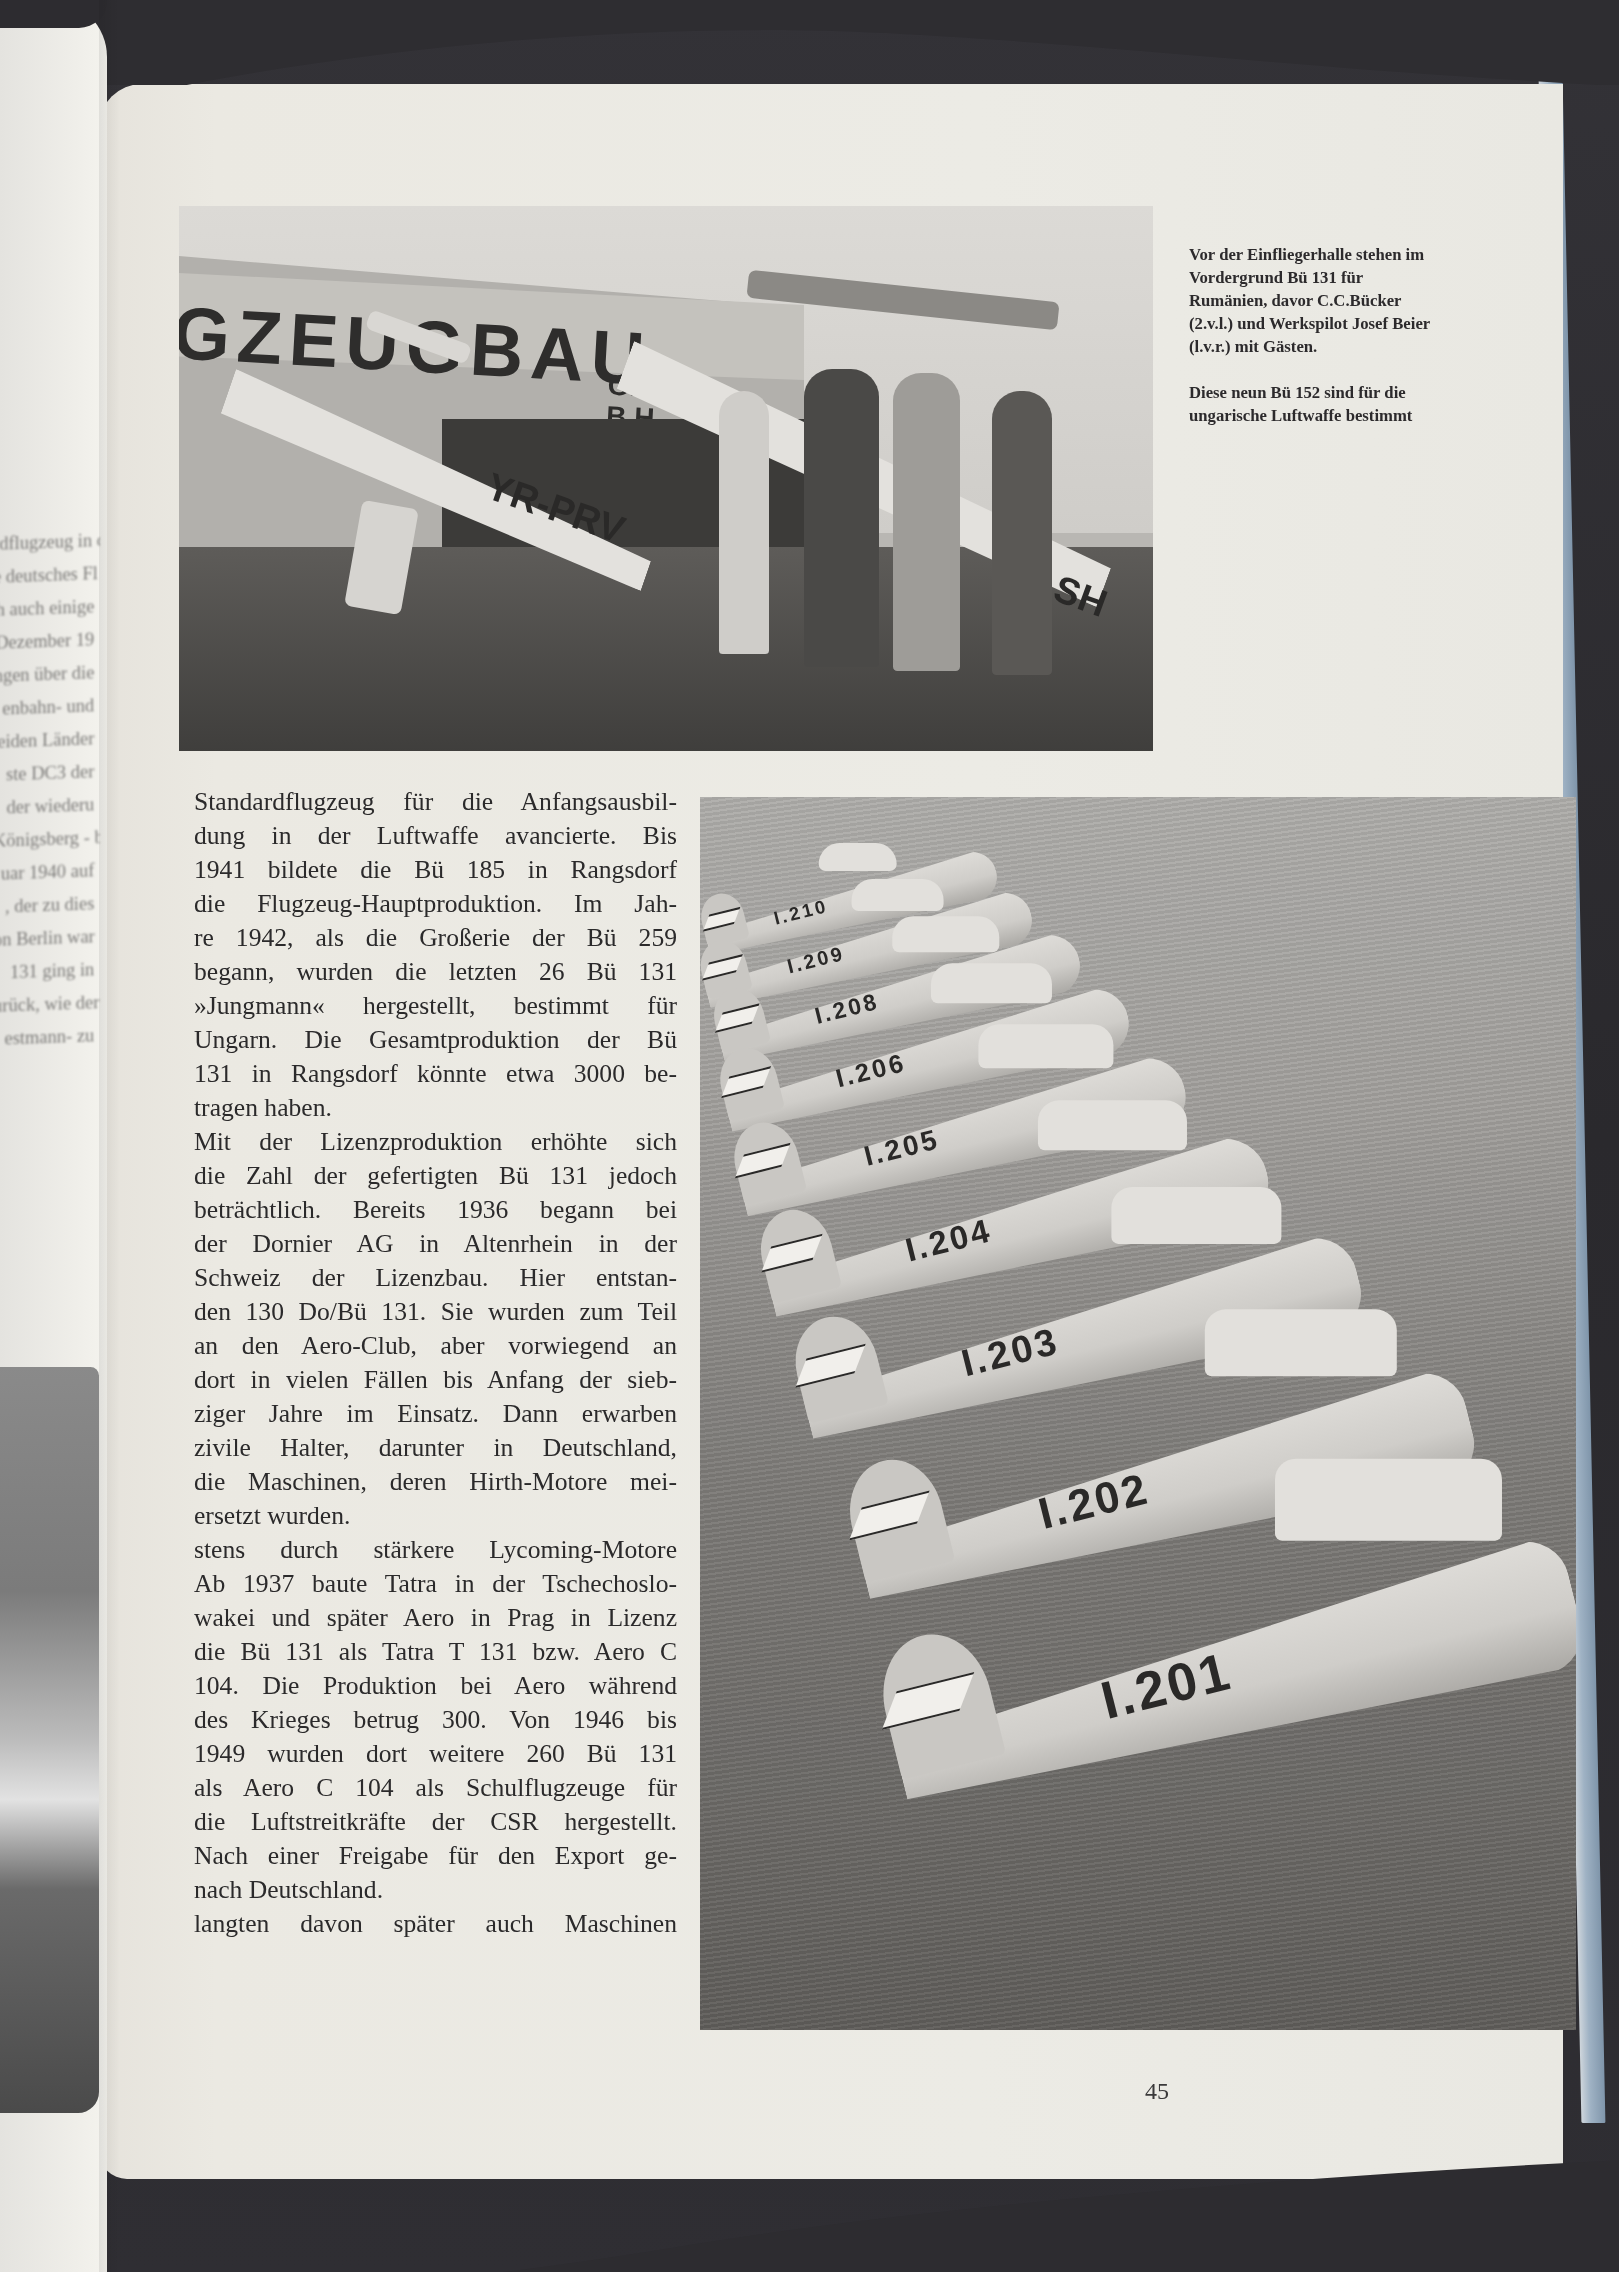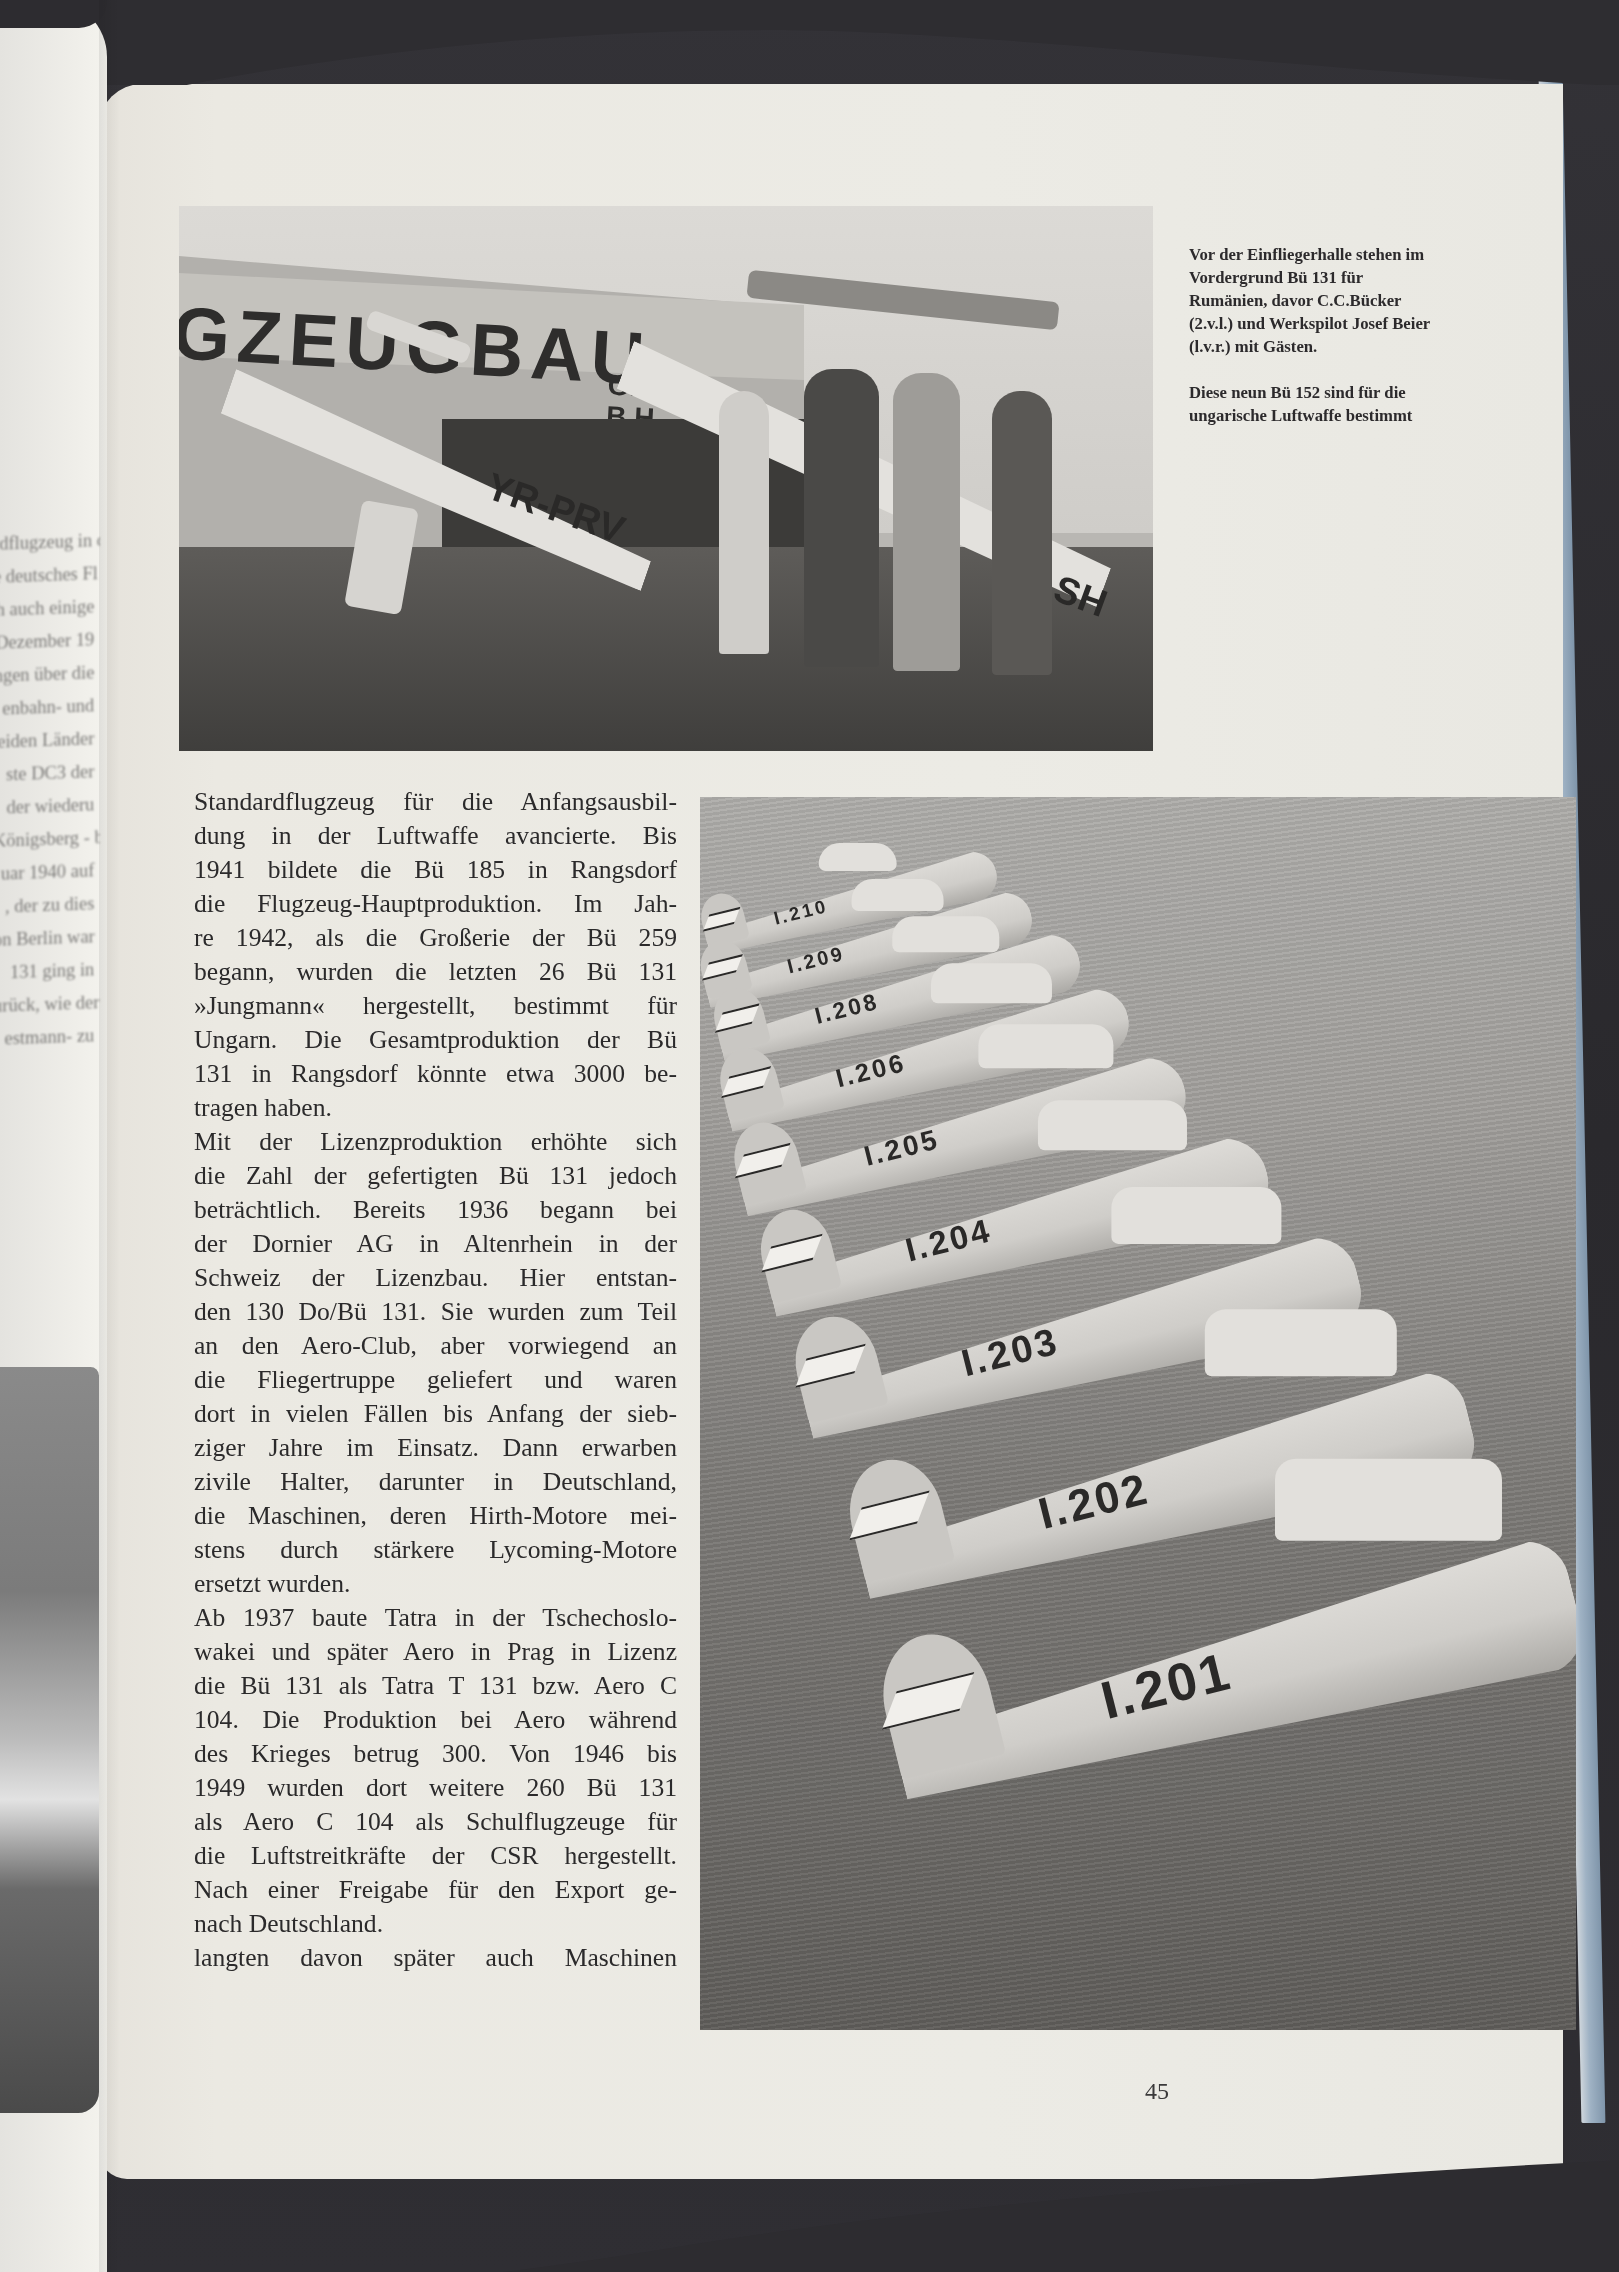--- a/index.html
+++ b/index.html
@@ -235,27 +235,26 @@
     <span class="line">Ungarn. Die Gesamtproduktion der Bü</span>
     <span class="line">131 in Rangsdorf könnte etwa 3000 be-</span>
     <span class="line last">tragen haben.</span>
     <span class="line">Mit der Lizenzproduktion erhöhte sich</span>
     <span class="line">die Zahl der gefertigten Bü 131 jedoch</span>
     <span class="line">beträchtlich. Bereits 1936 begann bei</span>
     <span class="line">der Dornier AG in Altenrhein in der</span>
     <span class="line">Schweiz der Lizenzbau. Hier entstan-</span>
     <span class="line">den 130 Do/Bü 131. Sie wurden zum Teil</span>
     <span class="line">an den Aero-Club, aber vorwiegend an</span>
-    <span class="line">die Fliegertruppe geliefert und waren</span>
     <span class="line">dort in vielen Fällen bis Anfang der sieb-</span>
     <span class="line">ziger Jahre im Einsatz. Dann erwarben</span>
     <span class="line">zivile Halter, darunter in Deutschland,</span>
     <span class="line">die Maschinen, deren Hirth-Motore mei-</span>
+    <span class="line last">ersetzt wurden.</span>
     <span class="line">stens durch stärkere Lycoming-Motore</span>
-    <span class="line last">ersetzt wurden.</span>
     <span class="line">Ab 1937 baute Tatra in der Tschechoslo-</span>
     <span class="line">wakei und später Aero in Prag in Lizenz</span>
     <span class="line">die Bü 131 als Tatra T 131 bzw. Aero C</span>
     <span class="line">104. Die Produktion bei Aero während</span>
     <span class="line">des Krieges betrug 300. Von 1946 bis</span>
     <span class="line">1949 wurden dort weitere 260 Bü 131</span>
     <span class="line">als Aero C 104 als Schulflugzeuge für</span>
     <span class="line">die Luftstreitkräfte der CSR hergestellt.</span>
     <span class="line">Nach einer Freigabe für den Export ge-</span>
     <span class="line last">nach Deutschland.</span>

